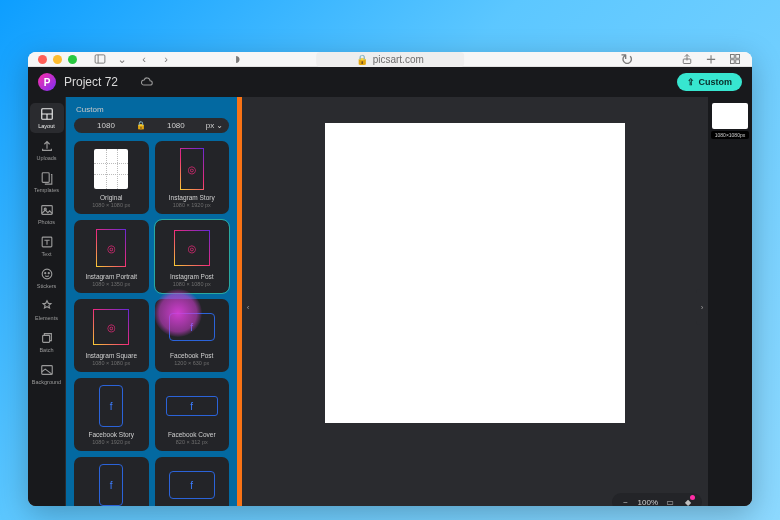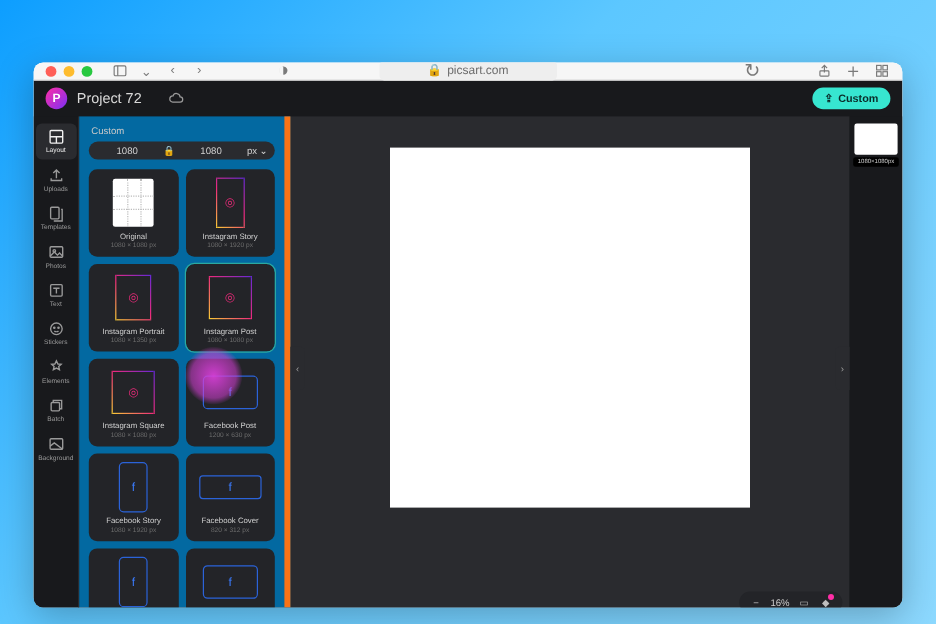--- a/index.html
+++ b/index.html
@@ -320,21 +320,21 @@
 
         <div class="collapse-r">›</div>
 
         <div class="rpanel">
           <div class="mini"></div>
           <div class="mini-lbl">1080×1080px</div>
         </div>
 
         <div class="bottom-bar">
           <div class="bb-ic">−</div>
-          <div>16%</div>
+          <div>100%</div>
           <div class="bb-ic">▭</div>
           <div class="bb-ic rel">◆<div class="notif-dot"></div></div>
         </div>
       </div>
     </div>
 
   </div>
 </div>
 
 </body></html>

